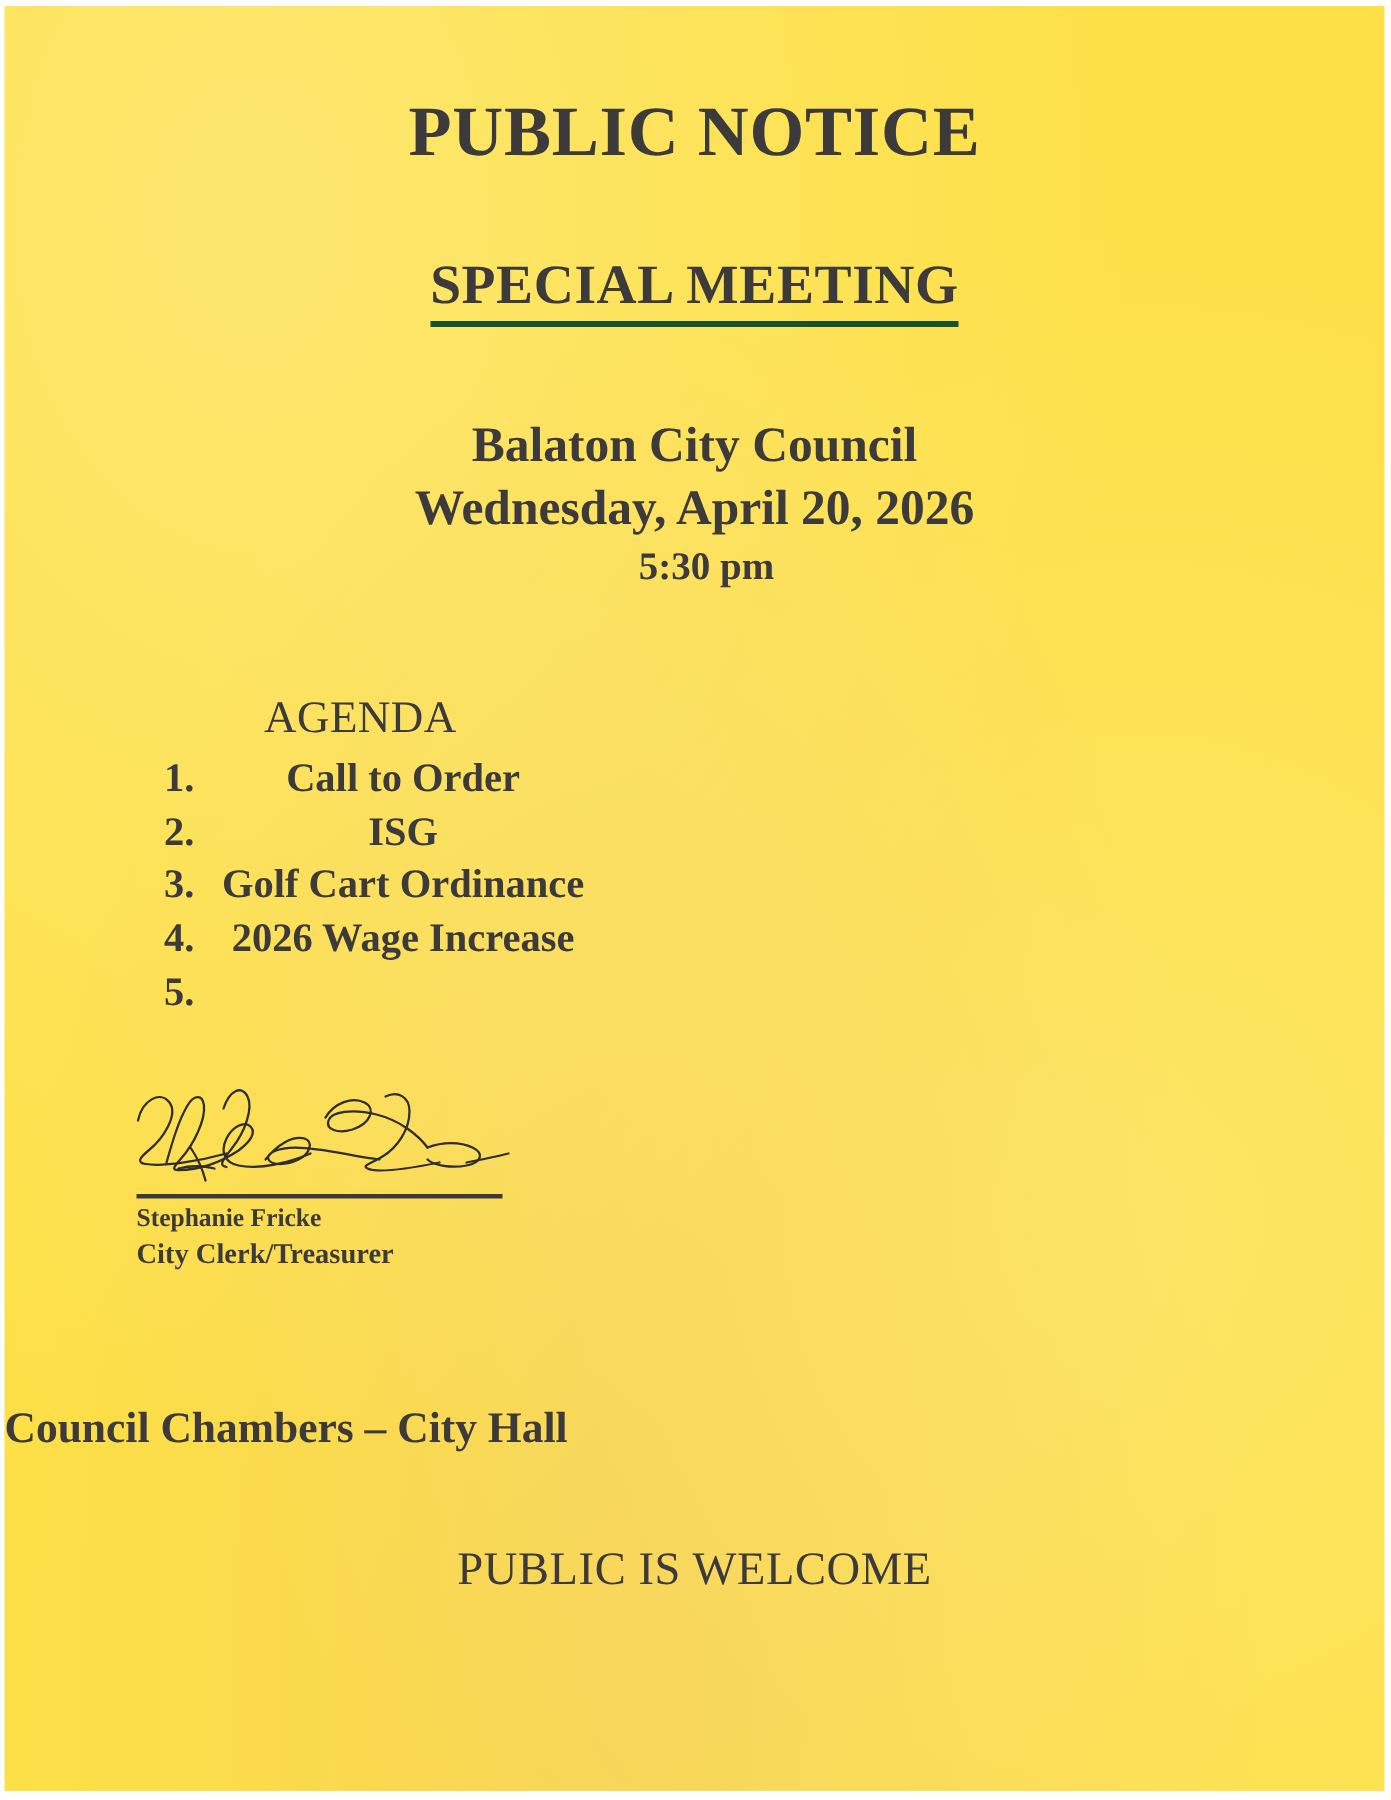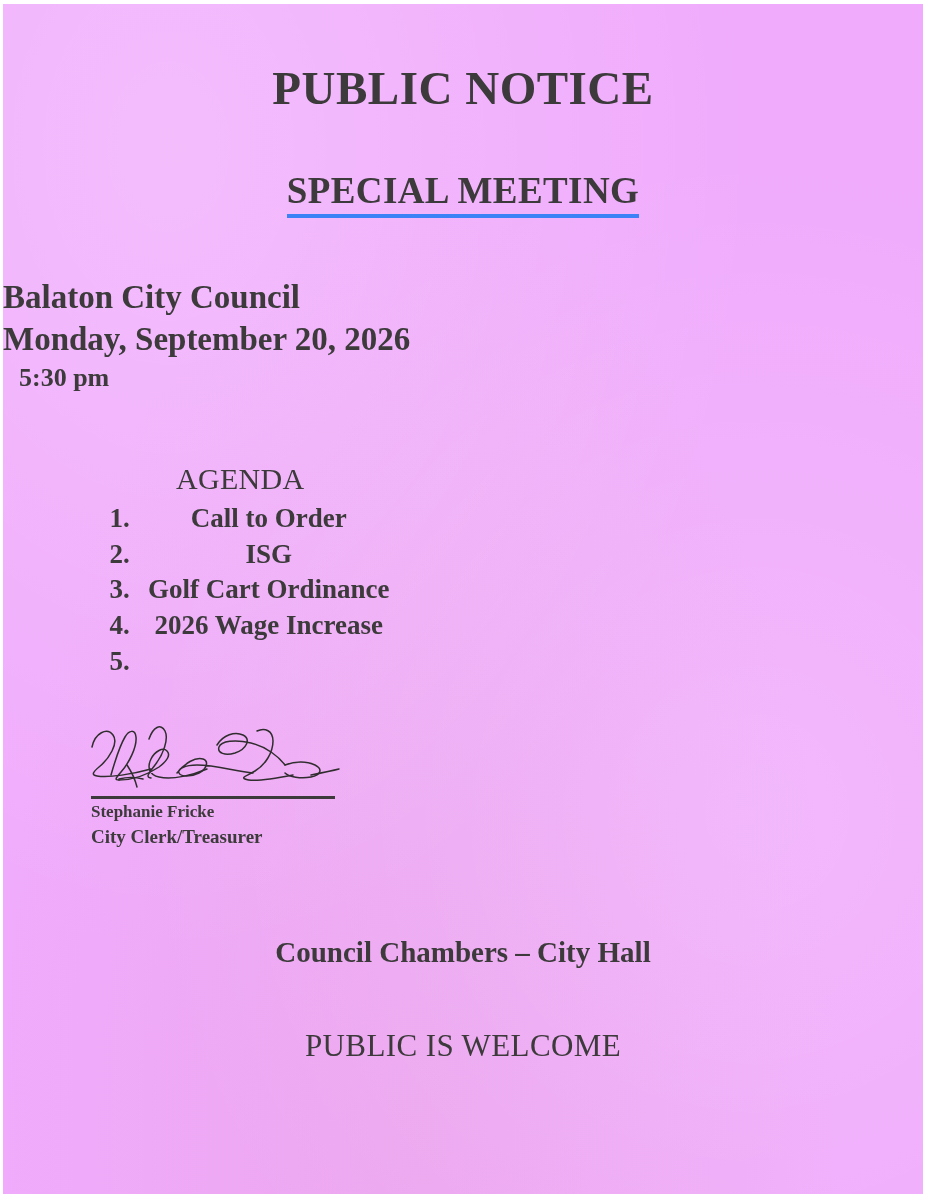--- a/index.html
+++ b/index.html
@@ -18,21 +18,21 @@
     font-family: "Liberation Serif", "DejaVu Serif", serif;
   }
 
   
   .sheet {
     position: absolute;
     left: 3px;
     top: 4px;
     right: 4px;
     bottom: 6px;
-    background: #f0abfc;
+    background: #fde047;
     color: #3c3a3b;
   }
 
   
   .sheet::before {
     content: "";
     position: absolute;
     inset: 0;
     pointer-events: none;
     background:
@@ -59,30 +59,31 @@
     position: absolute;
     left: 0; right: 0;
     top: 168px;
     text-align: center;
   }
   .subtitle {
     display: inline-block;
     font-weight: bold;
     font-size: 37px;
     letter-spacing: .4px;
-    border-bottom: 4px solid #3b82f6;
+    border-bottom: 4px solid #14532d;
     padding-bottom: 3px;
     line-height: 1.05;
   }
 
   
   .meeting {
     position: absolute;
     left: 0; right: 0;
     top: 272px;
+    text-align: center;
     font-weight: bold;
   }
   .meeting .line1 { font-size: 33px; line-height: 1.28; }
   .meeting .line2 { font-size: 33px; line-height: 1.28; }
   .meeting .line3 { font-size: 26px; line-height: 1.35; margin-left: 16px; }
 
   
   .agenda {
     position: absolute;
     left: 88px;
@@ -144,21 +145,21 @@
     border-top: 3px solid #3c3a3b;
   }
   .signer { font-weight: bold; font-size: 17px; line-height: 1.34; }
   .sigtitle { font-weight: bold; font-size: 19px; line-height: 1.34; }
 
   
   .location {
     position: absolute;
     left: 0; right: 0;
     top: 932px;
-    text-align: center;
+    text-align: left;
     font-weight: bold;
     font-size: 29px;
   }
   .welcome {
     position: absolute;
     left: 0; right: 0;
     top: 1010px;
     text-align: center;
     font-weight: normal;
     font-size: 31px;
@@ -173,21 +174,21 @@
   <div class="sheet">
 
     <div class="ink title">PUBLIC NOTICE</div>
 
     <div class="ink subtitle-wrap">
       <span class="subtitle">SPECIAL MEETING</span>
     </div>
 
     <div class="ink meeting">
       <div class="line1">Balaton City Council</div>
-      <div class="line2">Monday, September 20, 2026</div>
+      <div class="line2">Wednesday, April 20, 2026</div>
       <div class="line3">5:30 pm</div>
     </div>
 
     <div class="ink agenda">
       <div class="agenda-heading">AGENDA</div>
       <ol class="agenda-list">
         <li>
           <span class="agenda-num">1.</span>
           <span class="agenda-text">Call to Order</span>
         </li>

